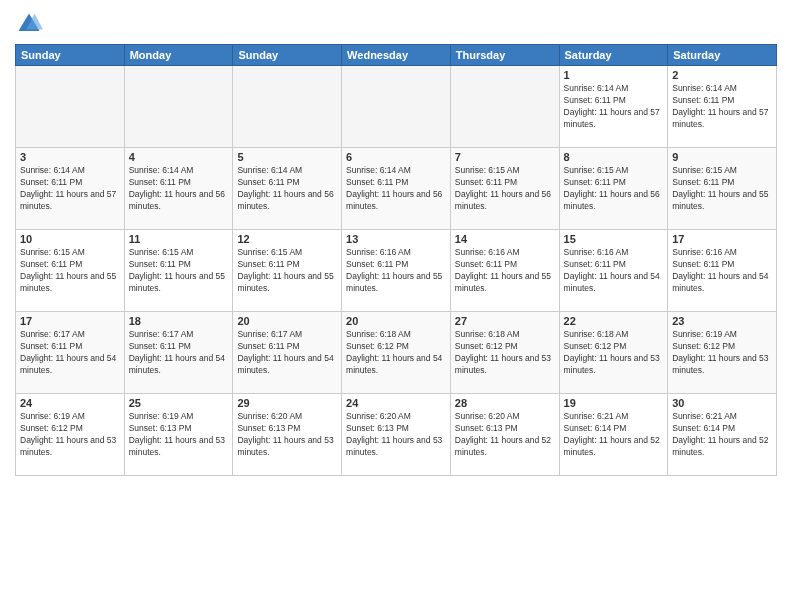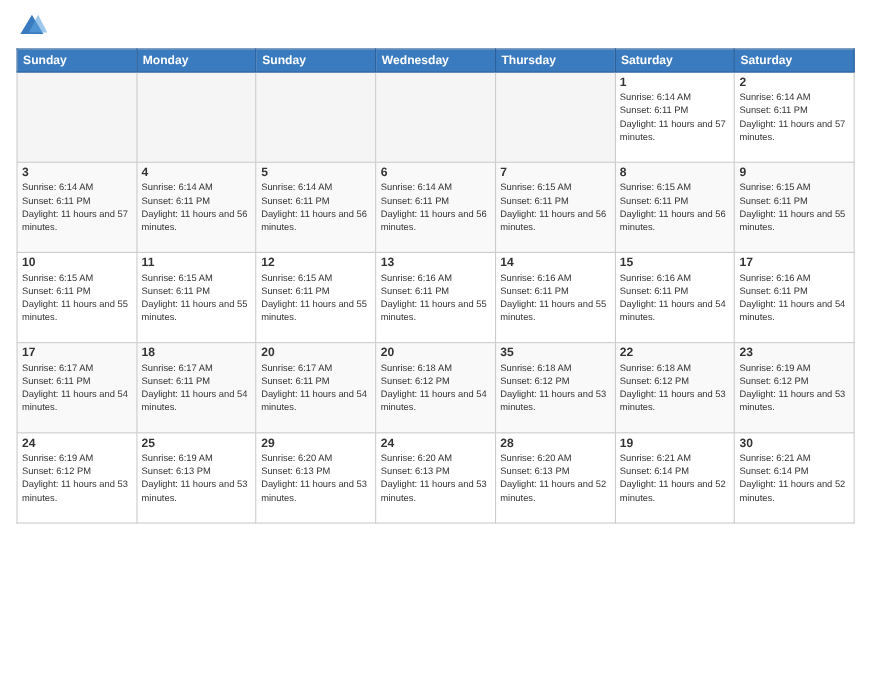--- a/index.html
+++ b/index.html
@@ -297,21 +297,21 @@
           </td>
           <td>
             <span class="day-number">20</span>
           <div class="day-info">
             <span>Sunrise: 6:18 AM</span><br>
             <span>Sunset: 6:12 PM</span><br>
             <span>Daylight: 11 hours and 54 minutes.</span>
           </div>
           </td>
           <td>
-            <span class="day-number">35</span>
+            <span class="day-number">27</span>
           <div class="day-info">
             <span>Sunrise: 6:18 AM</span><br>
             <span>Sunset: 6:12 PM</span><br>
             <span>Daylight: 11 hours and 53 minutes.</span>
           </div>
           </td>
           <td>
             <span class="day-number">22</span>
           <div class="day-info">
             <span>Sunrise: 6:18 AM</span><br>

